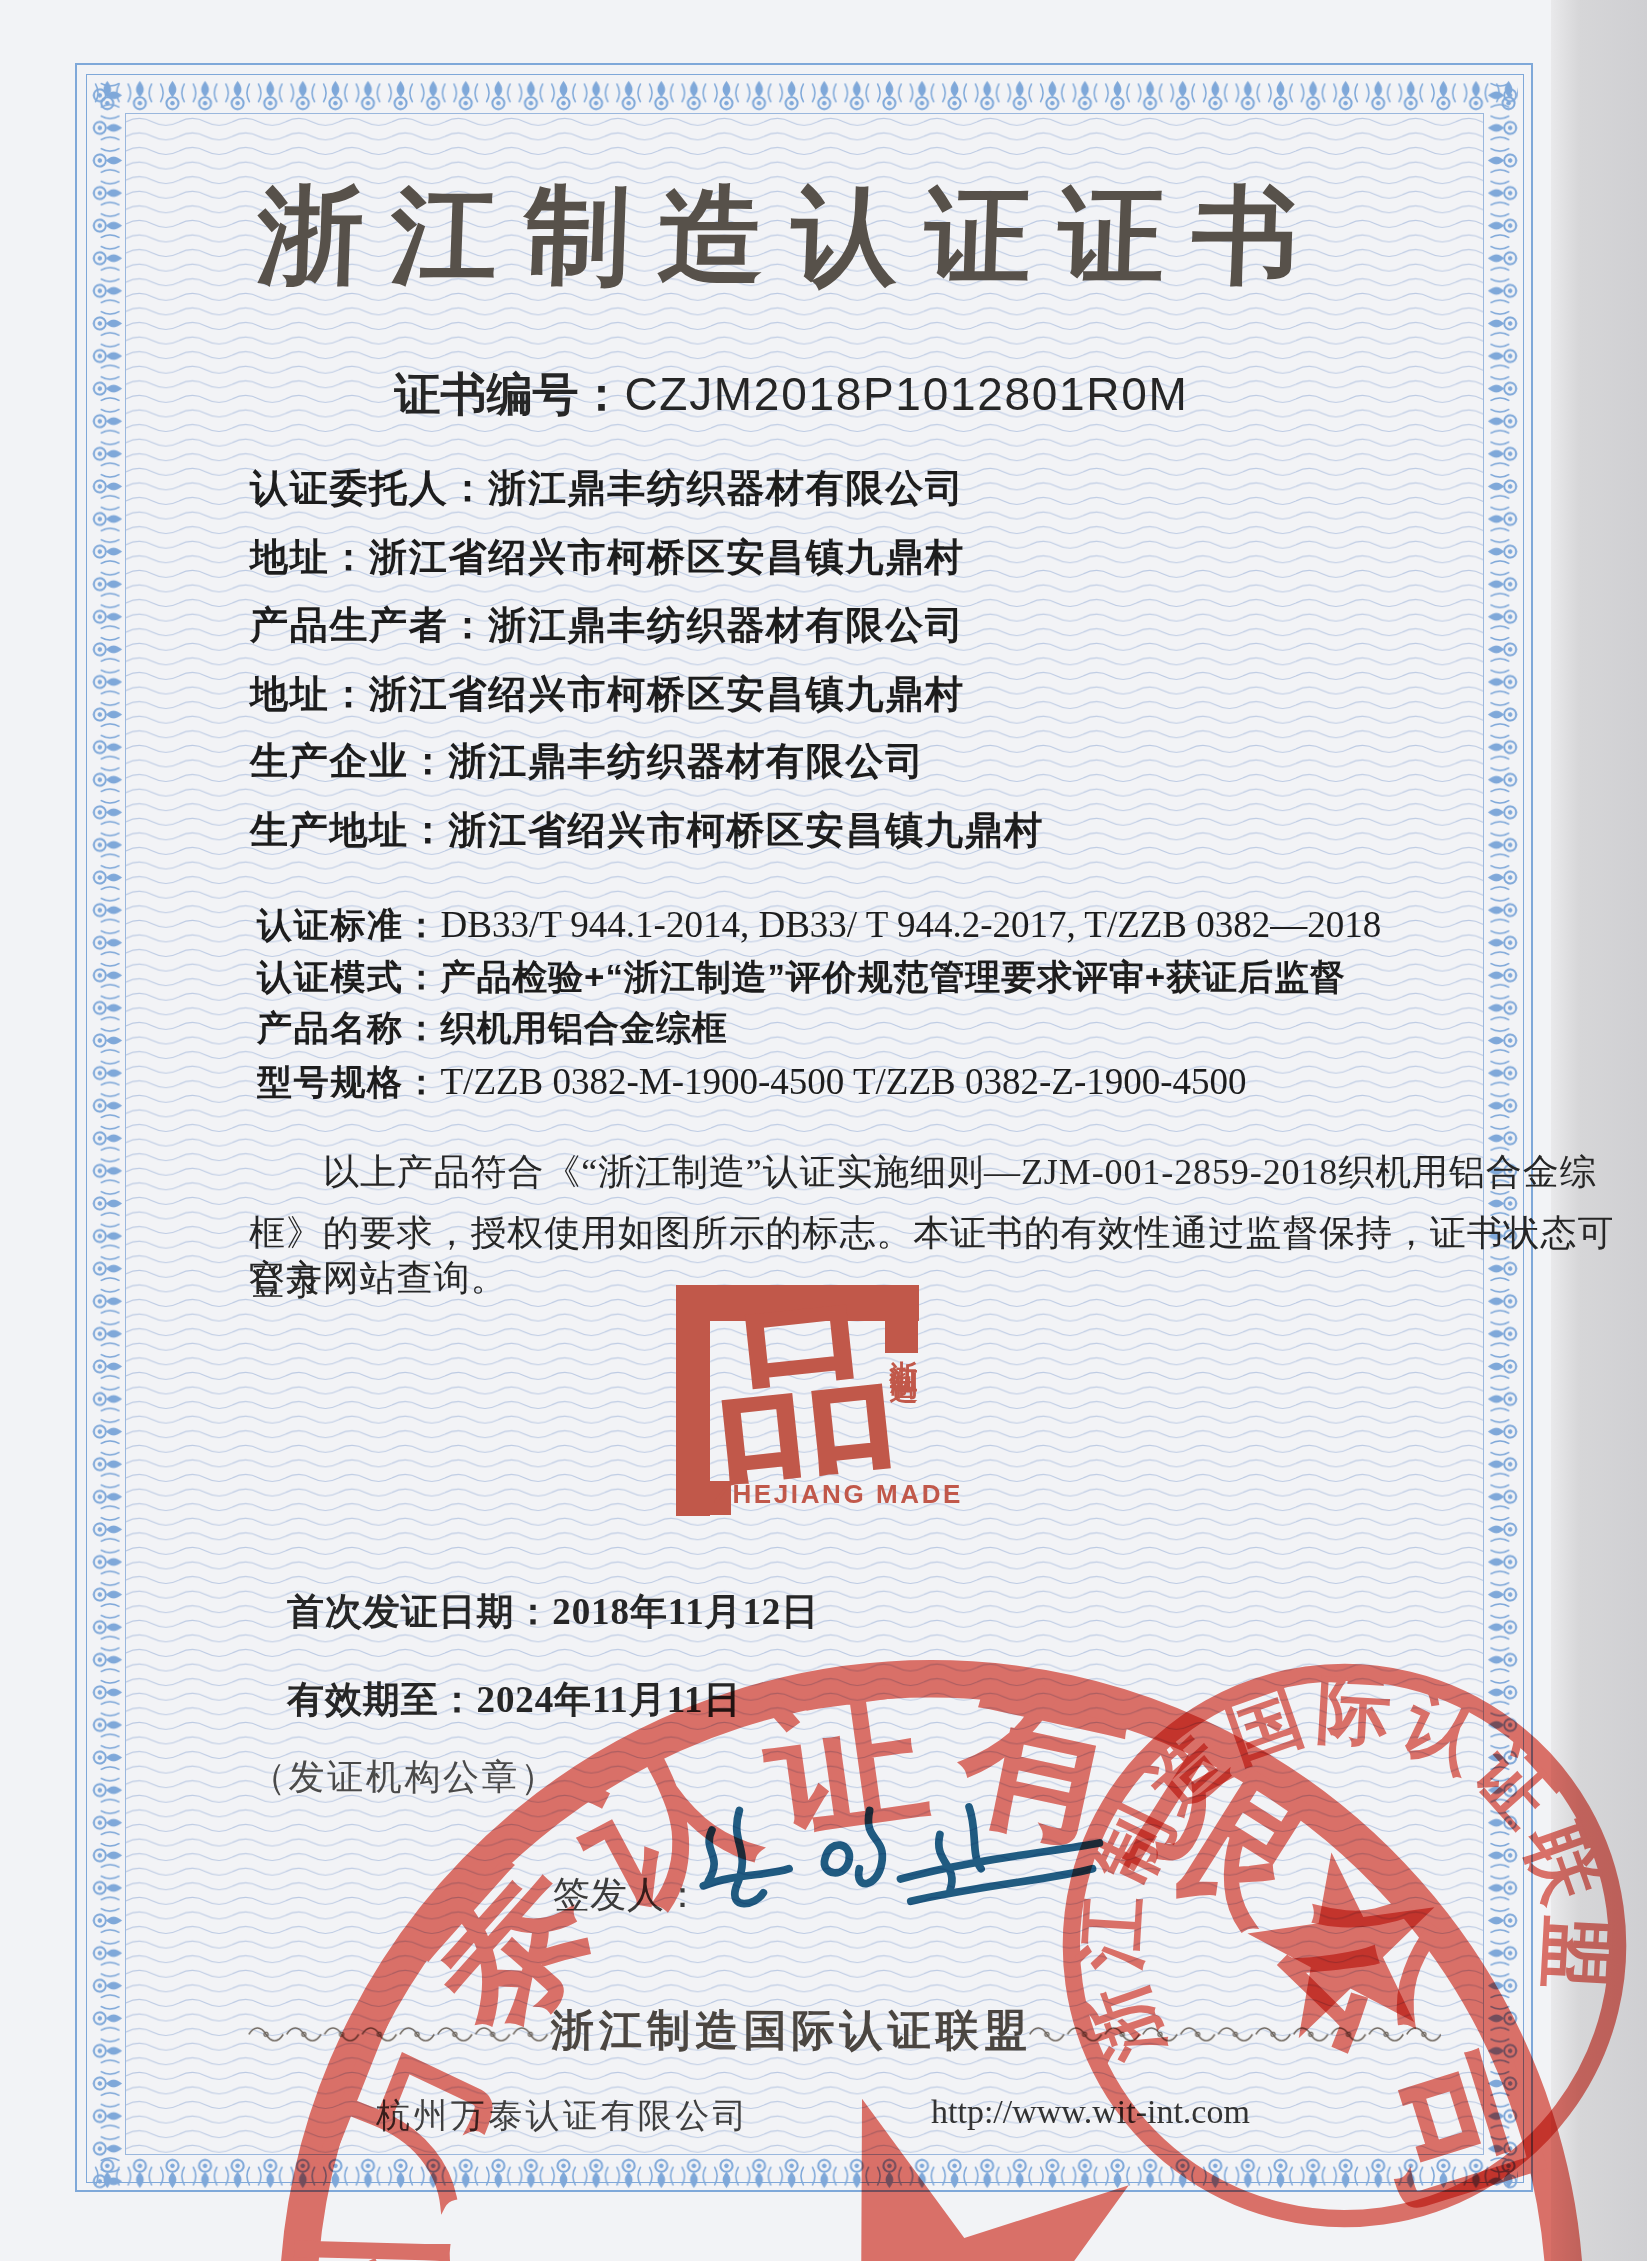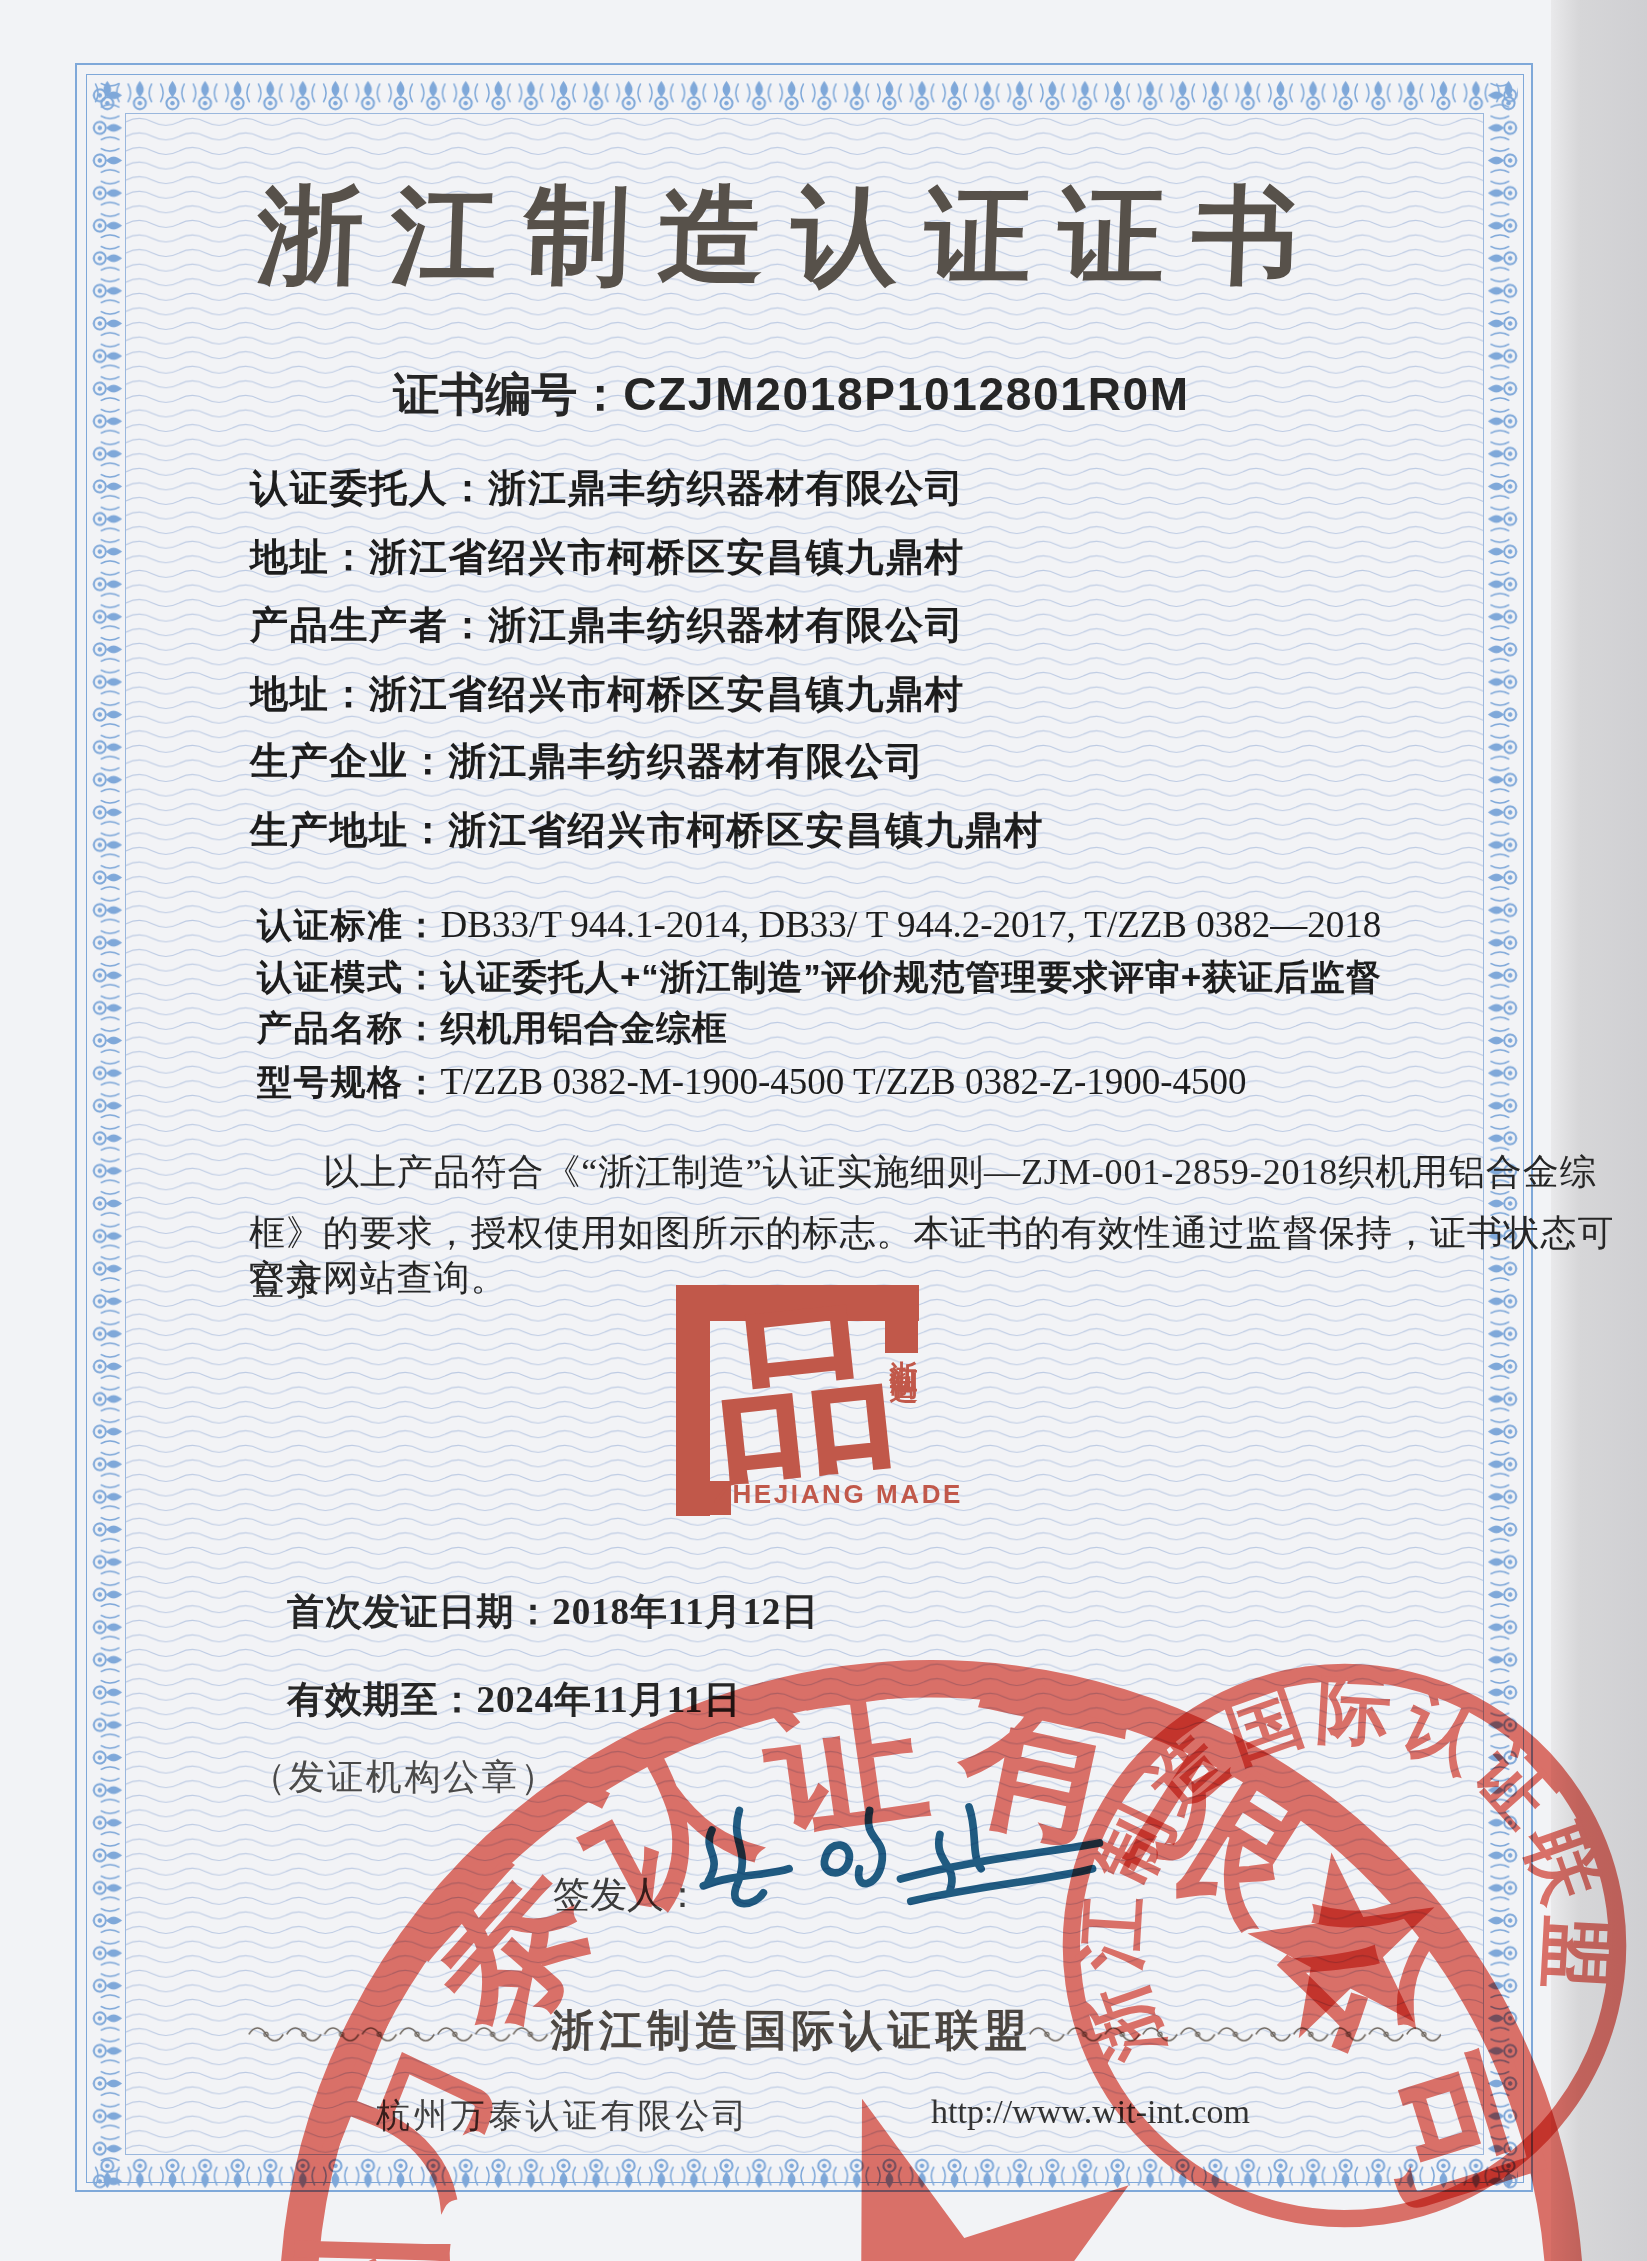--- a/index.html
+++ b/index.html
@@ -16,21 +16,21 @@
   .frame-hairline{position:absolute;left:125px;top:113px;width:1359px;height:2042px;
                   border:0.9px solid #9ab7dd;box-sizing:border-box;}
   .waves{position:absolute;left:126px;top:114px;width:1357px;height:2040px;z-index:1;}
   
   .abs{position:absolute;z-index:2;}
   .title{left:112px;top:165px;width:1359px;text-align:center;
          font-family:"Liberation Serif",serif;font-weight:700;font-size:106px;
          letter-spacing:27.5px;color:#57514a;transform:skewX(-2deg);}
   .certno{left:112px;top:364px;width:1359px;text-align:center;font-size:46px;color:#262626;}
   .certno .lbl{font-weight:700;}
-  .certno .num{letter-spacing:1.7px;font-weight:bold;}
+  .certno .num{letter-spacing:1.7px;}
   .field{left:250px;font-size:38px;font-weight:700;color:#1d1d1d;letter-spacing:1.7px;}
   .spec{left:240px;font-size:35px;color:#1d1d1d;margin-left:17px;}
   .spec .lbl{font-weight:700;letter-spacing:1.7px;}
   .spec .val-serif{font-family:"Liberation Serif",serif;font-size:37px;}
   .spec .val-sans{font-weight:700;letter-spacing:0.9px;}
   .stmt{font-family:"Liberation Serif",serif;font-size:36px;color:#262626;letter-spacing:0.9px;}
   .dateline{left:250px;font-family:"Liberation Serif",serif;font-size:37px;color:#262626;
             font-weight:600;letter-spacing:0.9px;margin-left:37px;}
   .sealnote{left:250px;top:1753px;font-family:"Liberation Serif",serif;font-size:36px;
             color:#4a4a4a;letter-spacing:2.6px;}
@@ -129,21 +129,21 @@
   </div>
 
   <div class="abs field" style="top:463px;"><span>认证委托人：</span><span>浙江鼎丰纺织器材有限公司</span></div>
   <div class="abs field" style="top:532px;"><span>地址：</span><span>浙江省绍兴市柯桥区安昌镇九鼎村</span></div>
   <div class="abs field" style="top:600px;"><span>产品生产者：</span><span>浙江鼎丰纺织器材有限公司</span></div>
   <div class="abs field" style="top:669px;"><span>地址：</span><span>浙江省绍兴市柯桥区安昌镇九鼎村</span></div>
   <div class="abs field" style="top:736px;"><span>生产企业：</span><span>浙江鼎丰纺织器材有限公司</span></div>
   <div class="abs field" style="top:805px;"><span>生产地址：</span><span>浙江省绍兴市柯桥区安昌镇九鼎村</span></div>
 
   <div class="abs spec" style="top:902px;"><span class="lbl">认证标准：</span><span class="val-serif">DB33/T 944.1-2014, DB33/ T 944.2-2017, T/ZZB 0382—2018</span></div>
-  <div class="abs spec" style="top:954px;"><span class="lbl">认证模式：</span><span class="val-sans">认证委托人+“浙江制造”评价规范管理要求评审+获证后监督</span></div>
+  <div class="abs spec" style="top:954px;"><span class="lbl">认证模式：</span><span class="val-sans">产品检验+“浙江制造”评价规范管理要求评审+获证后监督</span></div>
   <div class="abs spec" style="top:1005px;"><span class="lbl">产品名称：</span><span class="val-sans">织机用铝合金综框</span></div>
   <div class="abs spec" style="top:1059px;"><span class="lbl">型号规格：</span><span class="val-serif">T/ZZB 0382-M-1900-4500  T/ZZB 0382-Z-1900-4500</span></div>
 
   <div class="abs stmt" style="left:323px;top:1148px;">以上产品符合《“浙江制造”认证实施细则—ZJM-001-2859-2018织机用铝合金综</div>
   <div class="abs stmt" style="left:249px;top:1201px;margin-top:8px;">框》的要求，授权使用如图所示的标志。本证书的有效性通过监督保持，证书状态可登录</div>
   <div class="abs stmt" style="left:249px;top:1254px;">官方网站查询。</div>
 
   <div class="abs logo">
     <div class="bar-top"></div>
     <div class="bar-left"></div>

